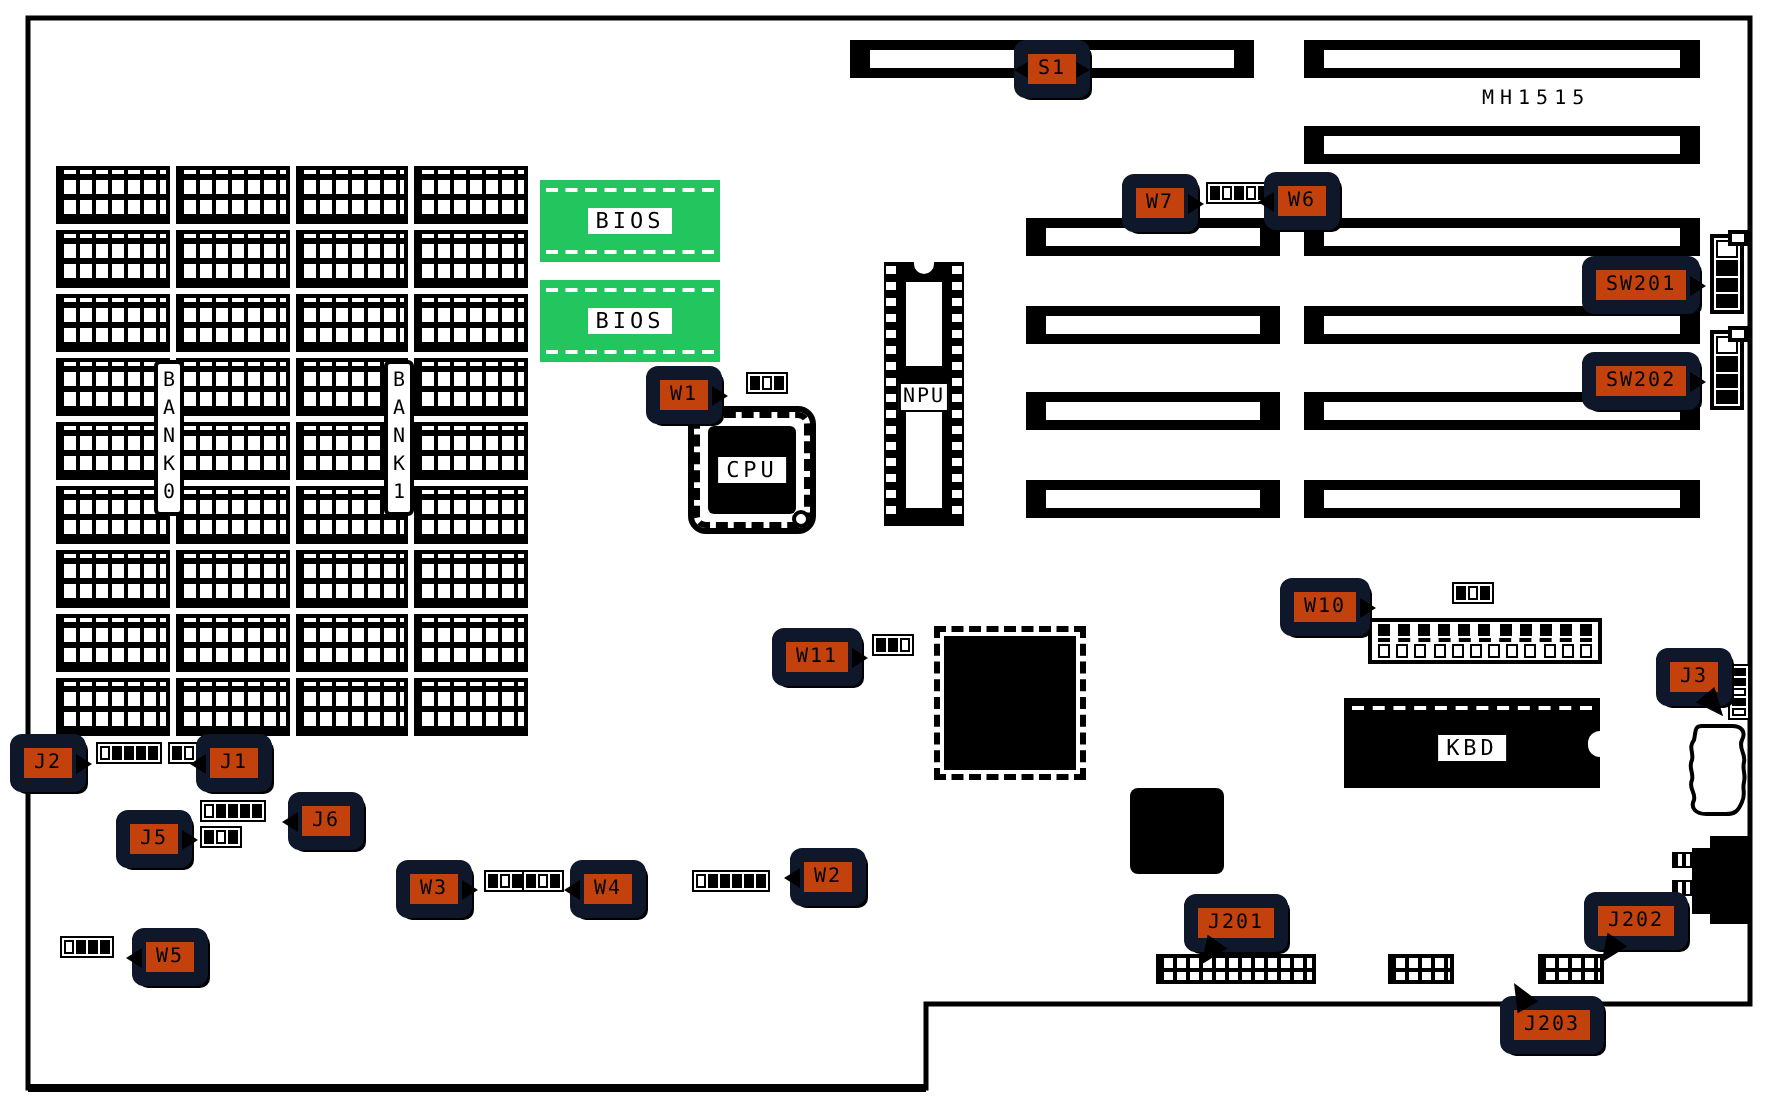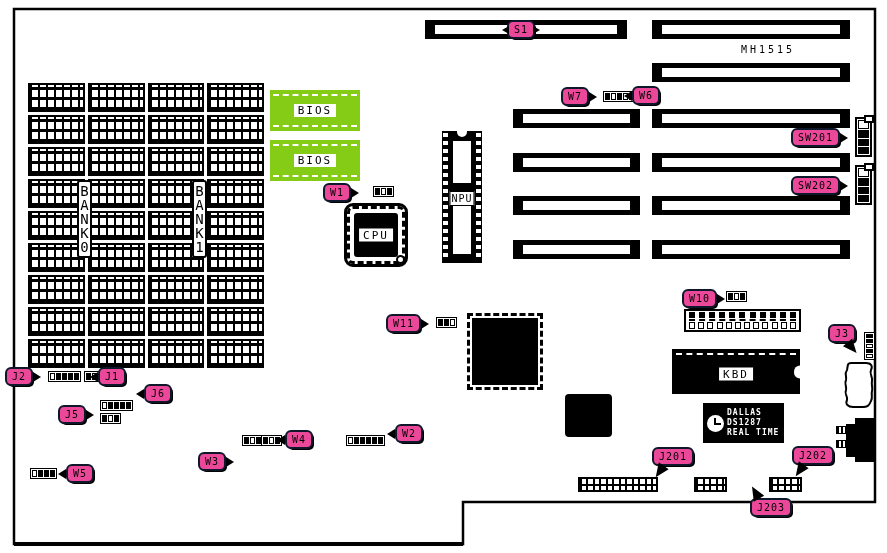--- a/index.html
+++ b/index.html
@@ -9,21 +9,21 @@
     font-family:"DejaVu Sans Mono", monospace; color:#000; overflow:hidden;
   }
   svg.layer { position:absolute; left:0; top:0; }
 
   
   .slot { position:absolute; height:19px; background:#000; }
   .slot::before { content:""; position:absolute; left:10px; right:10px; top:5px; bottom:5px; background:#fff; }
 
   
   .callout {
-    position:absolute; z-index:7; background:#ec4899; border:2px solid #0f172a; border-radius:6px;
+    position:absolute; z-index:7; background:#c2410c; border:7px solid #0f172a; border-radius:6px;
     padding:2px 5px; font-size:10px; line-height:11px; letter-spacing:1px;
     box-shadow:2px 2px 0 -1px #000; white-space:nowrap;
   }
   .pr::after  { content:""; position:absolute; left:100%; top:50%; margin-top:-5px; margin-left:2px;
                 border:5px solid transparent; border-left:8px solid #000; }
   .pl::before { content:""; position:absolute; right:100%; top:50%; margin-top:-5px; margin-right:2px;
                 border:5px solid transparent; border-right:8px solid #000; }
   .pboth::after  { content:""; position:absolute; left:100%; top:50%; margin-top:-4px;
                 border:4px solid transparent; border-left:7px solid #000; }
   .pboth::before { content:""; position:absolute; right:100%; top:50%; margin-top:-4px;
@@ -53,25 +53,25 @@
     background-repeat:no-repeat, repeat; }
 
   
   #mem { position:absolute; left:28px; top:83px; width:236px; height:285px;
     display:grid; grid-template-columns:repeat(4,1fr); grid-template-rows:repeat(9,1fr); gap:3px; z-index:1; }
   .chip { border:2px solid #000; background-color:#fff;
     background-image:
       repeating-linear-gradient(90deg,#000 0 2px,transparent 2px 8px),
       repeating-linear-gradient(0deg,#000 0 3px,transparent 3px 10px); }
   .bank-label { position:absolute; width:15px; height:78px; background:#fff; border:2px solid #000;
-    border-radius:3px; z-index:3; font-size:14px; line-height:14px; padding-top:2px;
+    border-radius:3px; z-index:3; font-size:10px; line-height:14px; padding-top:2px;
     text-align:center; word-break:break-all; }
 
   
-  .bios { position:absolute; left:270px; width:90px; height:41px; background:#84cc16;
+  .bios { position:absolute; left:270px; width:90px; height:41px; background:#22c55e;
     display:flex; flex-direction:column; justify-content:space-between; padding:4px 3px; }
   .dash { border-top:2px dashed #fff; height:0; }
   .chip-tag { align-self:center; background:#fff; color:#000; padding:0 4px; font-size:11px;
     letter-spacing:2px; line-height:13px; }
 
   
   #cpu { position:absolute; left:344px; top:203px; width:64px; height:64px;
     border:3px solid #000; border-radius:9px; background:#fff; z-index:2; }
   #cpu::before { content:""; position:absolute; inset:0; border:3px dashed #000; border-radius:6px; }
   #cpu .core { position:absolute; inset:7px; background:#000; border-radius:3px; }
@@ -226,28 +226,20 @@
 
   <div id="qfp"></div>
   <div id="uchip"></div>
 
   <div id="kbd">
     <div class="dash"></div>
     <div class="notch"></div>
     <div class="chip-tag">KBD</div>
   </div>
 
-  <div id="rtc">
-    <div class="clock"></div>
-    <div class="txt">
-      <div>DALLAS</div>
-      <div>DS1287</div>
-      <div>REAL TIME</div>
-    </div>
-  </div>
 
   <div class="dipsw" style="left:855px;top:117px">
     <span class="flag"></span>
     <span class="swc open"></span>
     <span class="swc"></span>
     <span class="swc"></span>
     <span class="swc"></span>
   </div>
   <div class="dipsw" style="left:855px;top:165px">
     <span class="flag"></span>
@@ -377,28 +369,28 @@
   <div class="blk" style="left:846px;top:424px;width:10px;height:33px"></div>
   <div class="tab" style="left:836px;top:426px"></div>
   <div class="tab" style="left:836px;top:440px"></div>
 
   <div class="callout pboth" style="left:507px;top:20px"><span>S1</span></div>
   <div class="callout pr" style="left:561px;top:87px"><span>W7</span></div>
   <div class="callout pl" style="left:632px;top:86px"><span>W6</span></div>
   <div class="callout pr" style="left:791px;top:128px"><span>SW201</span></div>
   <div class="callout pr" style="left:791px;top:176px"><span>SW202</span></div>
   <div class="callout pr" style="left:323px;top:183px"><span>W1</span></div>
-  <div class="callout pr" style="left:682px;top:289px"><span>W10</span></div>
+  <div class="callout pr" style="left:640px;top:289px"><span>W10</span></div>
   <div class="callout pr" style="left:386px;top:314px"><span>W11</span></div>
   <div class="callout pdr" style="left:828px;top:324px"><span>J3</span></div>
   <div class="callout pr" style="left:5px;top:367px"><span>J2</span></div>
   <div class="callout pl" style="left:98px;top:367px"><span>J1</span></div>
-  <div class="callout pl" style="left:144px;top:384px"><span>J6</span></div>
+  <div class="callout pl" style="left:144px;top:396px"><span>J6</span></div>
   <div class="callout pr" style="left:58px;top:405px"><span>J5</span></div>
-  <div class="callout pr" style="left:198px;top:452px"><span>W3</span></div>
+  <div class="callout pr" style="left:198px;top:430px"><span>W3</span></div>
   <div class="callout pl" style="left:285px;top:430px"><span>W4</span></div>
   <div class="callout pl" style="left:395px;top:424px"><span>W2</span></div>
   <div class="callout pl" style="left:66px;top:464px"><span>W5</span></div>
-  <div class="callout pdl" style="left:652px;top:447px"><span>J201</span></div>
+  <div class="callout pdl" style="left:592px;top:447px"><span>J201</span></div>
   <div class="callout pdl" style="left:792px;top:446px"><span>J202</span></div>
   <div class="callout pul" style="left:750px;top:498px"><span>J203</span></div>
 
 </div>
 
 </body></html>

